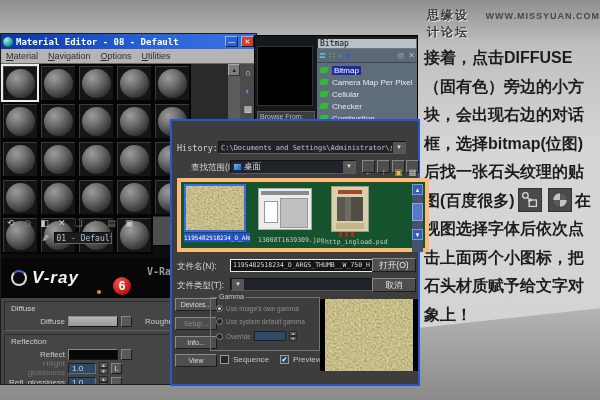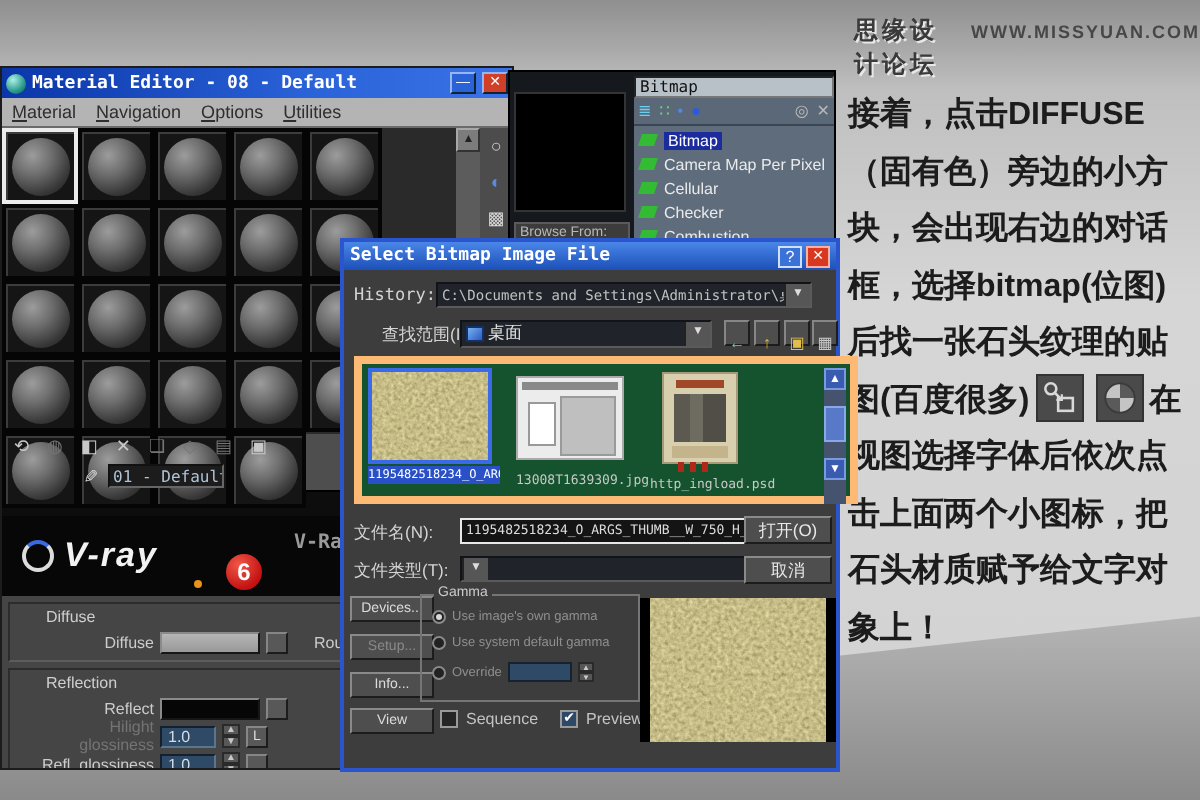--- a/index.html
+++ b/index.html
@@ -57,21 +57,21 @@
   .vray-banner{height:40px;background:#070707;position:relative;display:flex;align-items:center;padding-left:10px;}
   .vray-ring{width:16px;height:16px;border-radius:50%;border:2px solid #dcdcdc;border-top-color:#3a6ae0;
     box-sizing:border-box;display:inline-block;}
   .vray-brand{color:#f2f2f2;font-size:17px;font-weight:bold;font-style:italic;margin-left:5px;letter-spacing:1px;}
   .vray-right{position:absolute;left:146px;top:8px;color:#9a9a9a;font-size:10px;font-weight:bold;}
   .vray-dot{position:absolute;left:96px;bottom:4px;width:4px;height:4px;border-radius:50%;background:#e8921c;}
   .step-badge{position:absolute;left:112px;top:243px;width:18px;height:18px;border-radius:50%;
     background:radial-gradient(circle at 35% 30%,#f05848,#c41212 70%);color:#fff;font-size:12px;font-weight:bold;
     text-align:center;line-height:18px;z-index:5;}
   .params{background:#454545;padding-top:1px;}
-  .param-box{border:1px solid;border-color:#2c2c2c #5c5c5c #5c5c5c #2c2c2c;margin:2px 3px 3px 3px;padding:1px 0 2px 14px;}
+  .param-box{border:1px solid;border-color:#2c2c2c #5c5c5c #5c5c5c #2c2c2c;margin:2px 3px 3px 3px;padding:1px 0 2px 2px;}
   .param-head{font-size:8px;color:#cfcfcf;padding:1px 0 1px 4px;}
   .prow{height:14px;display:flex;align-items:center;gap:3px;}
   .plabel{width:58px;text-align:right;font-size:8px;color:#cccccc;}
   .plabel.dim{color:#747474;}
   .swatch{width:50px;height:11px;border:1px solid;border-color:#8a8a8a #161616 #161616 #8a8a8a;box-sizing:border-box;}
   .sw-gray{background:linear-gradient(#b6b6b6,#989898);}
   .sw-black{background:#060606;}
   .mini-btn{width:11px;height:11px;background:#585858;border:1px solid;border-color:#868686 #1c1c1c #1c1c1c #868686;box-sizing:border-box;
     font-size:7px;color:#ddd;text-align:center;line-height:9px;}
   .val-box{width:28px;height:11px;background:#2e4a66;border:1px solid;border-color:#14202e #5a768e #5a768e #14202e;
@@ -389,25 +389,20 @@
           </div>
           <div class="mb-item">
             <span class="map-ico"></span>
             <span class="mb-item-label">Combustion</span>
           </div>
         </div>
     </div>
   </div>
 
   <div class="dlg">
-    <div class="dlg-titlebar">
-      <span class="dlg-title mono">Select Bitmap Image File</span>
-      <span class="dlg-help">?</span>
-      <span class="dlg-close">✕</span>
-    </div>
 
     <span class="dlg-label mono" style="left:5px;top:22px">History:</span>
     <div class="combo" style="left:46px;top:20px;width:188px">
       <span class="combo-text mono">C:\Documents and Settings\Administrator\桌面\Eat 3D - Tire Mod</span>
       <span class="combo-arrow">▼</span>
     </div>
 
     <span class="dlg-label" style="left:19px;top:41px">查找范围(I):</span>
     <div class="combo" style="left:58px;top:39px;width:126px;height:14px">
       <span class="desk-ico"></span>

